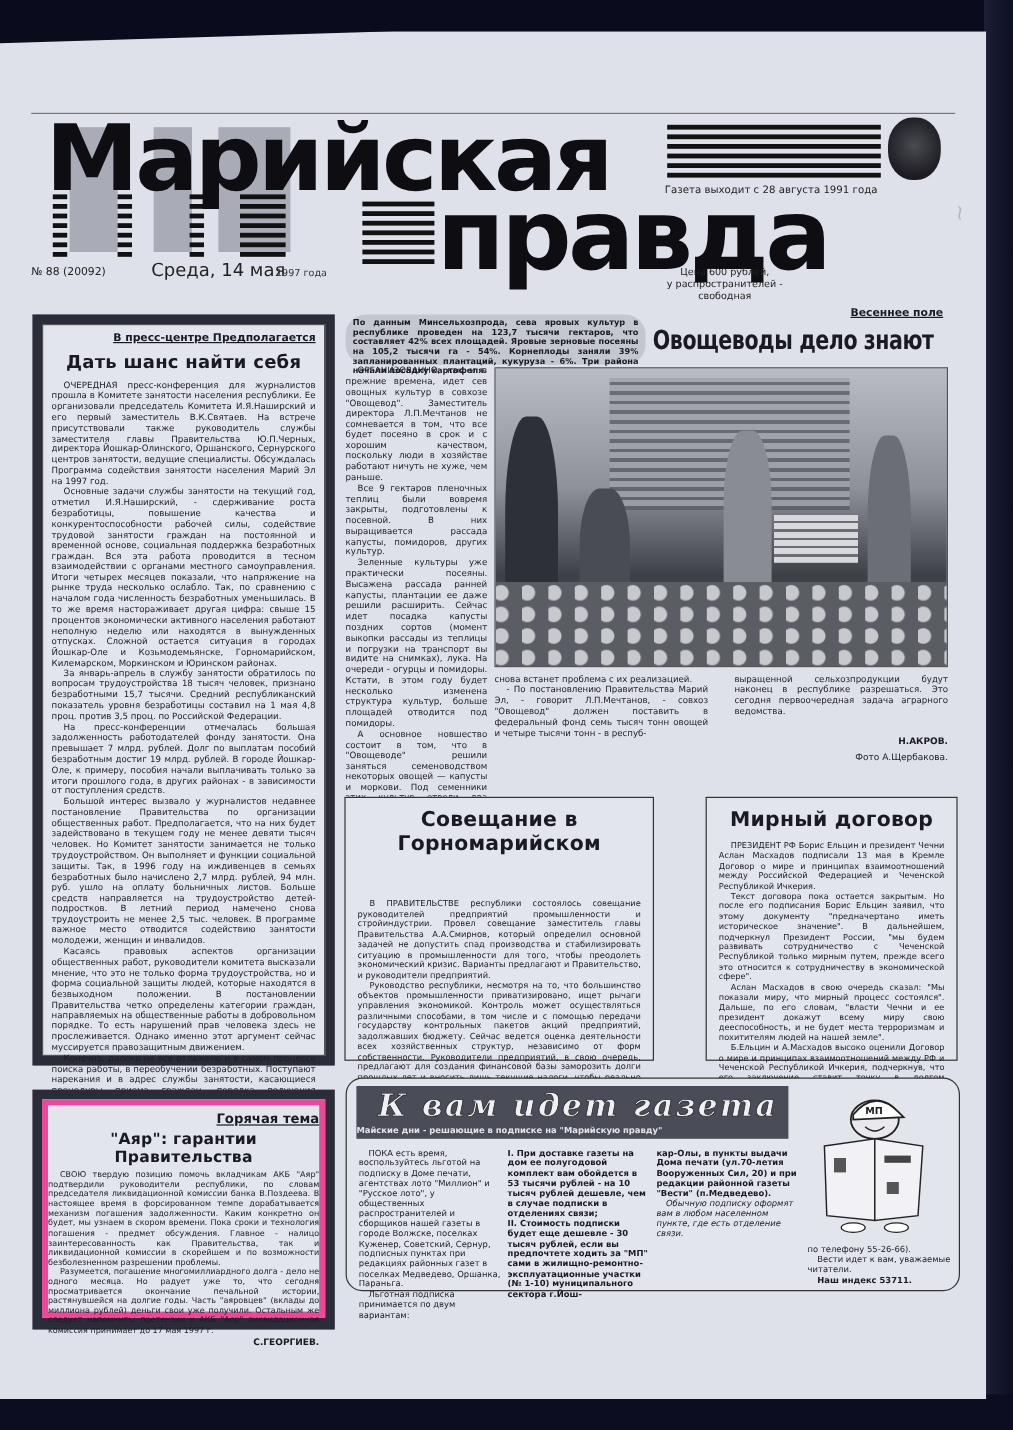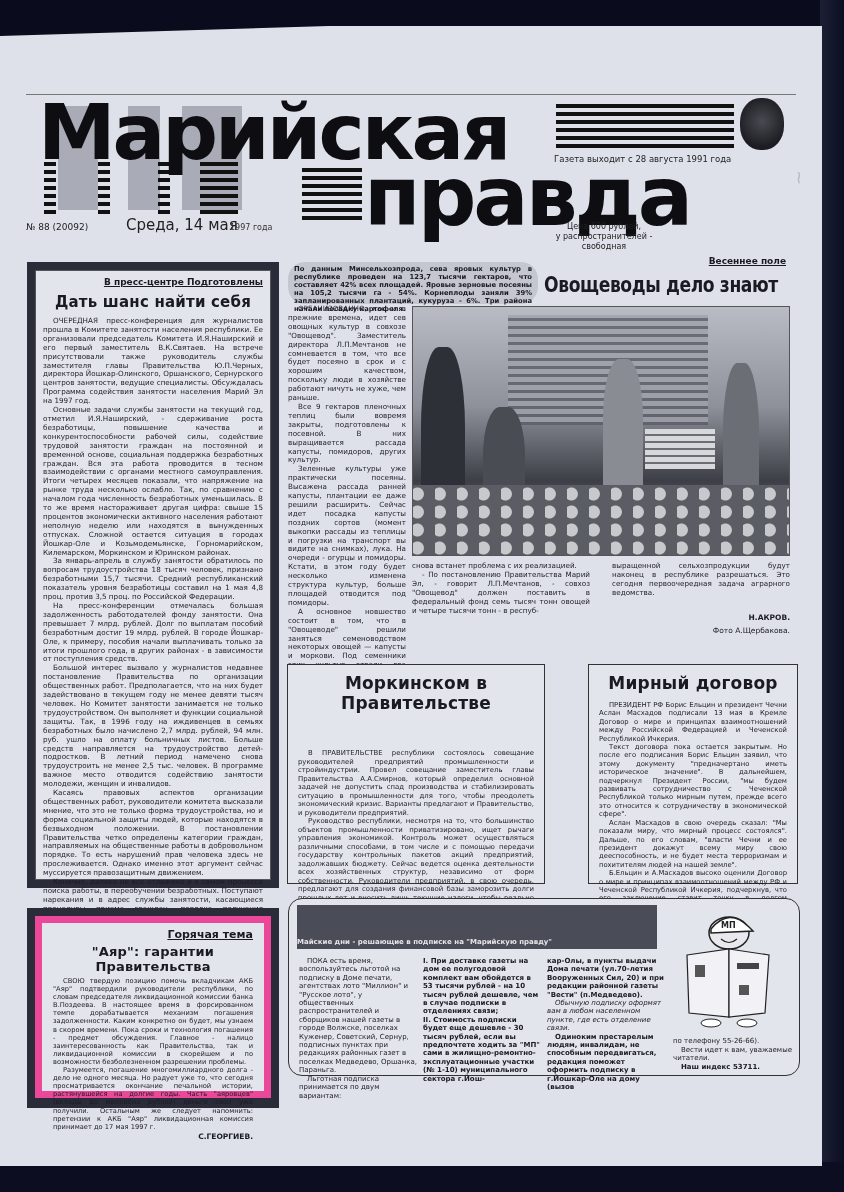--- a/index.html
+++ b/index.html
@@ -47,21 +47,21 @@
   .sig { font-weight: bold; font-size: 7.5px; text-align: right; margin-top: 4px; }
   .rubric { font-weight: bold; font-size: 9px; text-decoration: underline; text-align: right; }
   .headline-heavy { font-family: "DejaVu Sans", sans-serif; font-weight: 900; font-size: 14px; text-align: center; letter-spacing: 0.2px; }
 
   
   .left-frame { position: absolute; left: 27px; top: 262px; width: 252px; height: 626px; background: #2b2c3a; }
   .left-inner { position: absolute; left: 8px; top: 8px; width: 236px; height: 610px; background: #e3e5ec; border: 1px solid #555; padding: 6px 7px; }
   .left-inner .headline-heavy { font-size: 15px; margin: 6px 0 6px; text-align: center; }
 
   .hot-frame { position: absolute; left: 27px; top: 908px; width: 252px; height: 200px; background: #2b2c3a; }
-  .hot-inner { position: absolute; left: 8px; top: 8px; width: 236px; height: 182px; background: #e3e5ec; border: 7px solid #ec4899; padding: 5px 11px; }
+  .hot-inner { position: absolute; left: 8px; top: 8px; width: 236px; height: 182px; background: #e3e5ec; border: 5px solid #ec4899; padding: 5px 0; }
   .hot-inner .headline-heavy { font-size: 13px; margin: 3px 0 3px; }
 
   
   .brief { position: absolute; left: 288px; top: 262px; width: 250px; height: 42px; background: #c4c7d0; padding: 3px 6px; font-size: 6.8px; line-height: 8px; font-weight: bold; text-align: justify; border-radius: 17px; }
   .veg-rubric { position: absolute; left: 600px; top: 256px; width: 186px; }
   .veg-headline { position: absolute; left: 544px; top: 272px; width: 246px; font-family: "DejaVu Sans", sans-serif; font-weight: bold; font-size: 22px; transform: scaleX(0.78); transform-origin: left center; white-space: nowrap; letter-spacing: -0.5px; }
   .veg-col1 { position: absolute; left: 288px; top: 305px; width: 118px; }
   .photo { position: absolute; left: 412px; top: 306px; width: 378px; height: 250px; border: 1px solid #555; overflow: hidden; background: linear-gradient(180deg, #b9bcc4 0%, #8e9199 40%, #3d3f47 70%, #8a8c92 100%); }
   .photo .truck { position: absolute; left: 95px; top: 8px; width: 200px; height: 110px; background: repeating-linear-gradient(0deg, #595c64 0 3px, #9fa2aa 3px 8px); opacity: 0.8; }
   .photo .fig { position: absolute; border-radius: 40% 40% 10% 10%; background: #2e3038; }
@@ -169,21 +169,21 @@
   <div class="mh-price">
     <div>Цена 600 рублей,</div>
     <div>у распространителей - свободная</div>
   </div>
 </div>
 
 <div class="vert-deco">~</div>
 
 <div class="left-frame">
   <div class="left-inner">
-    <div class="rubric">В пресс-центре Подготовлены</div>
+    <div class="rubric">В пресс-центре Предполагается</div>
     <div class="headline-heavy">Дать шанс найти себя</div>
     <div class="body-text">
       <p>ОЧЕРЕДНАЯ пресс-конференция для журналистов прошла в Комитете занятости населения республики. Ее организовали председатель Комитета И.Я.Наширский и его первый заместитель В.К.Святаев. На встрече присутствовали также руководитель службы заместителя главы Правительства Ю.П.Черных, директора Йошкар-Олинского, Оршанского, Сернурского центров занятости, ведущие специалисты. Обсуждалась Программа содействия занятости населения Марий Эл на 1997 год.</p>
       <p>Основные задачи службы занятости на текущий год, отметил И.Я.Наширский, - сдерживание роста безработицы, повышение качества и конкурентоспособности рабочей силы, содействие трудовой занятости граждан на постоянной и временной основе, социальная поддержка безработных граждан. Вся эта работа проводится в тесном взаимодействии с органами местного самоуправления. Итоги четырех месяцев показали, что напряжение на рынке труда несколько ослабло. Так, по сравнению с началом года численность безработных уменьшилась. В то же время настораживает другая цифра: свыше 15 процентов экономически активного населения работают неполную неделю или находятся в вынужденных отпусках. Сложной остается ситуация в городах Йошкар-Оле и Козьмодемьянске, Горномарийском, Килемарском, Моркинском и Юринском районах.</p>
       <p>За январь-апрель в службу занятости обратилось по вопросам трудоустройства 18 тысяч человек, признано безработными 15,7 тысячи. Средний республиканский показатель уровня безработицы составил на 1 мая 4,8 проц. против 3,5 проц. по Российской Федерации.</p>
       <p>На пресс-конференции отмечалась большая задолженность работодателей фонду занятости. Она превышает 7 млрд. рублей. Долг по выплатам пособий безработным достиг 19 млрд. рублей. В городе Йошкар-Оле, к примеру, пособия начали выплачивать только за итоги прошлого года, в других районах - в зависимости от поступления средств.</p>
       <p>Большой интерес вызвало у журналистов недавнее постановление Правительства по организации общественных работ. Предполагается, что на них будет задействовано в текущем году не менее девяти тысяч человек. Но Комитет занятости занимается не только трудоустройством. Он выполняет и функции социальной защиты. Так, в 1996 году на иждивенцев в семьях безработных было начислено 2,7 млрд. рублей, 94 млн. руб. ушло на оплату больничных листов. Больше средств направляется на трудоустройство детей-подростков. В летний период намечено снова трудоустроить не менее 2,5 тыс. человек. В программе важное место отводится содействию занятости молодежи, женщин и инвалидов.</p>
       <p>Касаясь правовых аспектов организации общественных работ, руководители комитета высказали мнение, что это не только форма трудоустройства, но и форма социальной защиты людей, которые находятся в безвыходном положении. В постановлении Правительства четко определены категории граждан, направляемых на общественные работы в добровольном порядке. То есть нарушений прав человека здесь не прослеживается. Однако именно этот аргумент сейчас муссируется правозащитным движением.</p>
       <p>Конечно, далеко не все отлажено и в самом процессе поиска работы, в переобучении безработных. Поступают нарекания и в адрес службы занятости, касающиеся процедуры приема граждан, порядка получения пособий, постановки на учет и т.д. Не случайно используются различные формы работы с людьми, которые находятся длительное время не у дел, морально подавлены. Они проходят через "Клубы ищущих работу", "Новый старт". И общество не может равнодушно смотреть на своих граждан. Оно обязано каждому дать шанс найти себя.</p>
     </div>
@@ -230,21 +230,21 @@
     <p>- По постановлению Правительства Марий Эл, - говорит Л.П.Мечтанов, - совхоз "Овощевод" должен поставить в федеральный фонд семь тысяч тонн овощей и четыре тысячи тонн - в респуб-</p>
   </div>
   <div class="col body-text">
     <p style="text-indent:0">выращенной сельхозпродукции будут наконец в республике разрешаться. Это сегодня первоочередная задача аграрного ведомства.</p>
     <div class="sig" style="margin-top:16px;">Н.АКРОВ.</div>
     <div class="photo-credit">Фото А.Щербакова.</div>
   </div>
 </div>
 
 <div class="box meeting">
-  <div class="headline-heavy">Моркинском в Правительстве</div>
+  <div class="headline-heavy">Совещание в Горномарийском</div>
   <div class="body-text" style="font-size:6.9px;line-height:8.5px;margin-top:36px;">
     <p>В ПРАВИТЕЛЬСТВЕ республики состоялось совещание руководителей предприятий промышленности и стройиндустрии. Провел совещание заместитель главы Правительства А.А.Смирнов, который определил основной задачей не допустить спад производства и стабилизировать ситуацию в промышленности для того, чтобы преодолеть экономический кризис. Варианты предлагают и Правительство, и руководители предприятий.</p>
     <p>Руководство республики, несмотря на то, что большинство объектов промышленности приватизировано, ищет рычаги управления экономикой. Контроль может осуществляться различными способами, в том числе и с помощью передачи государству контрольных пакетов акций предприятий, задолжавших бюджету. Сейчас ведется оценка деятельности всех хозяйственных структур, независимо от форм собственности. Руководители предприятий, в свою очередь, предлагают для создания финансовой базы заморозить долги прошлых лет и вносить лишь текущие налоги, чтобы реально пополнить консолидированный бюджет Марий Эл.</p>
     <p>На совещании выступил генеральный директор объединения "Марийский машиностроитель" Ю.М.Савчин, который сообщил, что на оборонном производстве наметились положительные тенденции. Подготовлены бизнес-планы, подкрепленные 100-миллиардным кредитом, получение которого ожидается в ближайшее время. Необходимость реанимации системы государственного заказа отметил министр экономики И.Ф.Васильев. Сегодня правительственная комиссия изучает ситуацию на предприятии "Марихолодмаш". Анализ экономического потенциала республики продолжается.</p>
   </div>
   <div class="sig">Г.ДОБРОВОЛЬЦЕВА.</div>
 </div>
 
 <div class="box peace">
   <div class="headline-heavy">Мирный договор</div>
@@ -252,35 +252,35 @@
     <p>ПРЕЗИДЕНТ РФ Борис Ельцин и президент Чечни Аслан Масхадов подписали 13 мая в Кремле Договор о мире и принципах взаимоотношений между Российской Федерацией и Чеченской Республикой Ичкерия.</p>
     <p>Текст договора пока остается закрытым. Но после его подписания Борис Ельцин заявил, что этому документу "предначертано иметь историческое значение". В дальнейшем, подчеркнул Президент России, "мы будем развивать сотрудничество с Чеченской Республикой только мирным путем, прежде всего это относится к сотрудничеству в экономической сфере".</p>
     <p>Аслан Масхадов в свою очередь сказал: "Мы показали миру, что мирный процесс состоялся". Дальше, по его словам, "власти Чечни и ее президент докажут всему миру свою дееспособность, и не будет места терроризмам и похитителям людей на нашей земле".</p>
     <p>Б.Ельцин и А.Масхадов высоко оценили Договор о мире и принципах взаимоотношений между РФ и Чеченской Республикой Ичкерия, подчеркнув, что его заключение ставит точку в долгом противостоянии между Москвой и Грозным.</p>
   </div>
   <div class="sig">По сообщениям российских СМИ.</div>
 </div>
 
 <div class="sub">
   <div class="sub-banner">
+    <div class="sub-title">К вам идет газета</div>
     <div class="sub-sub">Майские дни - решающие в подписке на "Марийскую правду"</div>
   </div>
   <div class="sub-cols">
     <div class="col">
       <p style="text-indent:8px">ПОКА есть время, воспользуйтесь льготой на подписку в Доме печати, агентствах лото "Миллион" и "Русское лото", у общественных распространителей и сборщиков нашей газеты в городе Волжске, поселках Куженер, Советский, Сернур, подписных пунктах при редакциях районных газет в поселках Медведево, Оршанка, Параньга.</p>
       <p style="text-indent:8px">Льготная подписка принимается по двум вариантам:</p>
     </div>
     <div class="col bold">
       <p>I. При доставке газеты на дом ее полугодовой комплект вам обойдется в 53 тысячи рублей - на 10 тысяч рублей дешевле, чем в случае подписки в отделениях связи;</p>
       <p>II. Стоимость подписки будет еще дешевле - 30 тысяч рублей, если вы предпочтете ходить за "МП" сами в жилищно-ремонтно-эксплуатационные участки (№ 1-10) муниципального сектора г.Йош-</p>
     </div>
     <div class="col">
       <p class="bold">кар-Олы, в пункты выдачи Дома печати (ул.70-летия Вооруженных Сил, 20) и при редакции районной газеты "Вести" (п.Медведево).</p>
       <p style="font-style:italic;text-indent:8px">Обычную подписку оформят вам в любом населенном пункте, где есть отделение связи.</p>
-      <p class="bold" style="text-indent:8px">Одиноким престарелым людям, инвалидам, не способным передвигаться, редакция поможет оформить подписку в г.Йошкар-Оле на дому (вызов</p>
     </div>
   </div>
   <svg class="mascot" viewBox="0 0 100 120">
     <ellipse cx="52" cy="24" rx="20" ry="16" fill="#e8e8ee" stroke="#222" stroke-width="1.5"></ellipse>
     <path d="M34 20 Q52 -2 72 18 L76 22 L34 24 Z" fill="#fff" stroke="#222" stroke-width="1.5"></path>
     <text x="44" y="19" font-size="8" font-weight="bold" fill="#222" font-family="DejaVu Sans, sans-serif">МП</text>
     <path d="M44 30 Q52 37 60 30" fill="none" stroke="#222" stroke-width="1.2"></path>
     <polygon points="10,46 52,40 52,108 12,104" fill="#f2f2f6" stroke="#222" stroke-width="1.2"></polygon>
     <polygon points="52,40 92,46 88,104 52,108" fill="#f2f2f6" stroke="#222" stroke-width="1.2"></polygon>
     <rect x="18" y="56" width="10" height="12" fill="#555"></rect>

